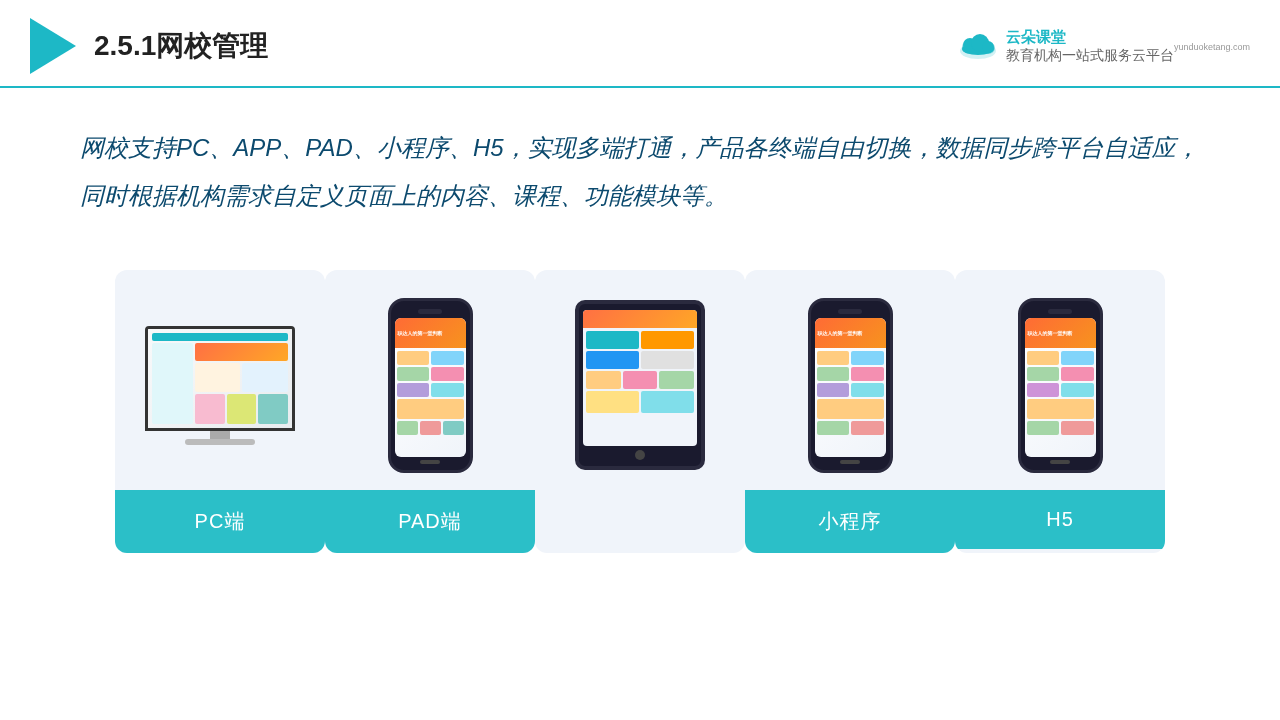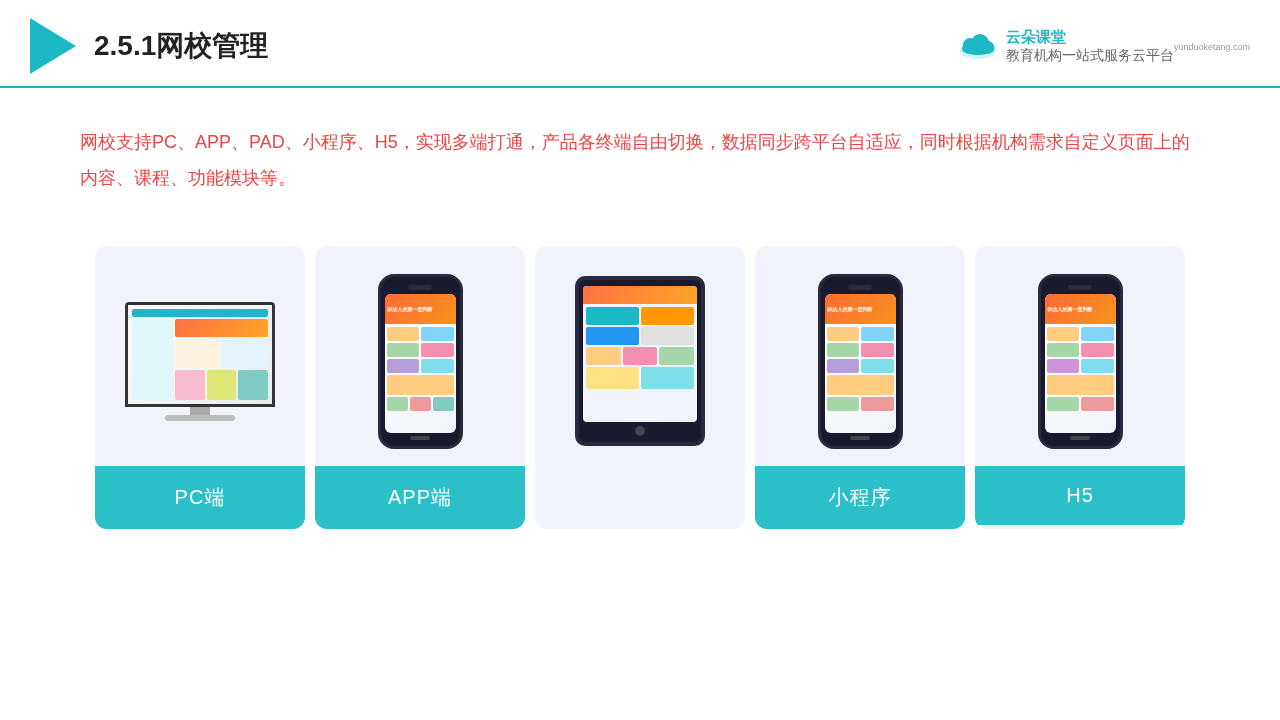--- a/index.html
+++ b/index.html
@@ -66,30 +66,31 @@
     }
     .brand-url {
       font-size: 9px;
       color: #999;
       margin-top: 2px;
     }
 
     
     .description {
       padding: 36px 80px 20px 80px;
-      font-size: 18px;
-      color: #ef4444;
+      font-size: 24px;
+      color: #0c4a6e;
       line-height: 2;
+      font-style: italic;
     }
 
     
     .cards-container {
       display: flex;
       justify-content: center;
-      gap: 10px;
+      gap: 0;
       padding: 20px 50px 30px 50px;
       margin-top: 10px;
     }
 
     .card {
       background: #f0f4fa;
       border-radius: 12px;
       width: 210px;
       display: flex;
       flex-direction: column;
@@ -398,21 +399,21 @@
             <div class="phone-row">
               <div class="phone-block" style="background:#a5d6a7;"></div>
               <div class="phone-block" style="background:#ef9a9a;"></div>
               <div class="phone-block" style="background:#80cbc4;"></div>
             </div>
           </div>
         </div>
         <div class="phone-home"></div>
       </div>
     </div>
-    <div class="card-label">APP端</div>
+    <div class="card-label">PAD端</div>
   </div>
 
   <div class="card">
     <div class="card-image-area">
       <div class="tablet-mockup">
         <div class="tablet-screen">
           <div class="tablet-top-bar"></div>
           <div class="tablet-content">
             <div class="tablet-row">
               <div class="tablet-block tablet-block-teal"></div>

